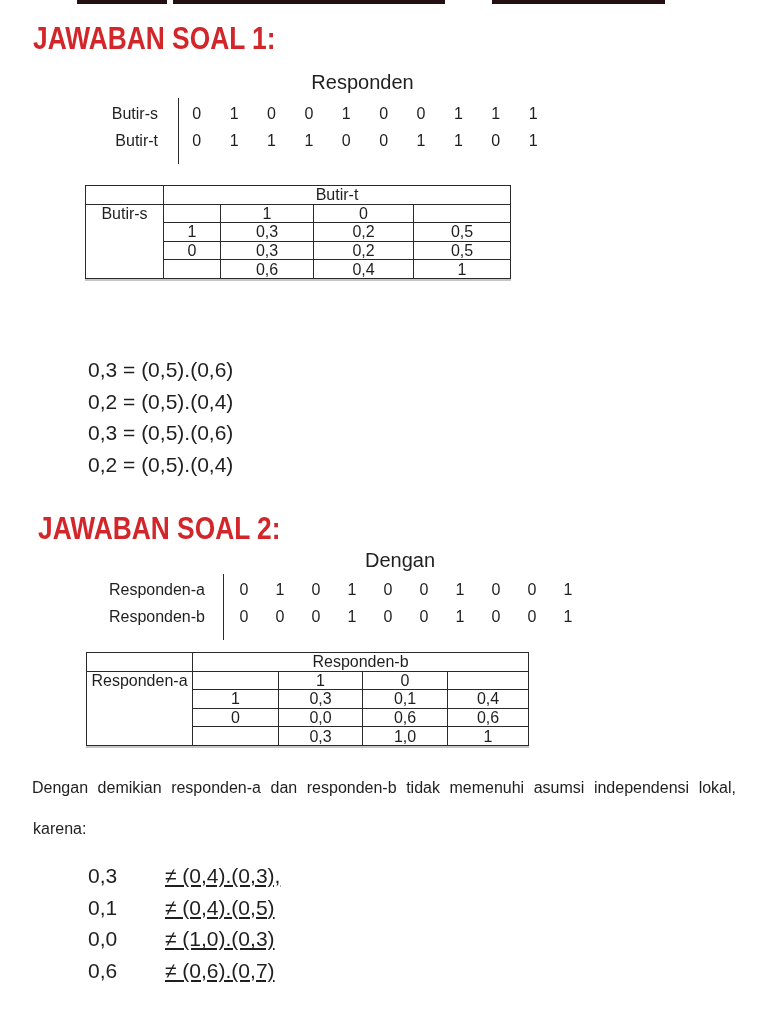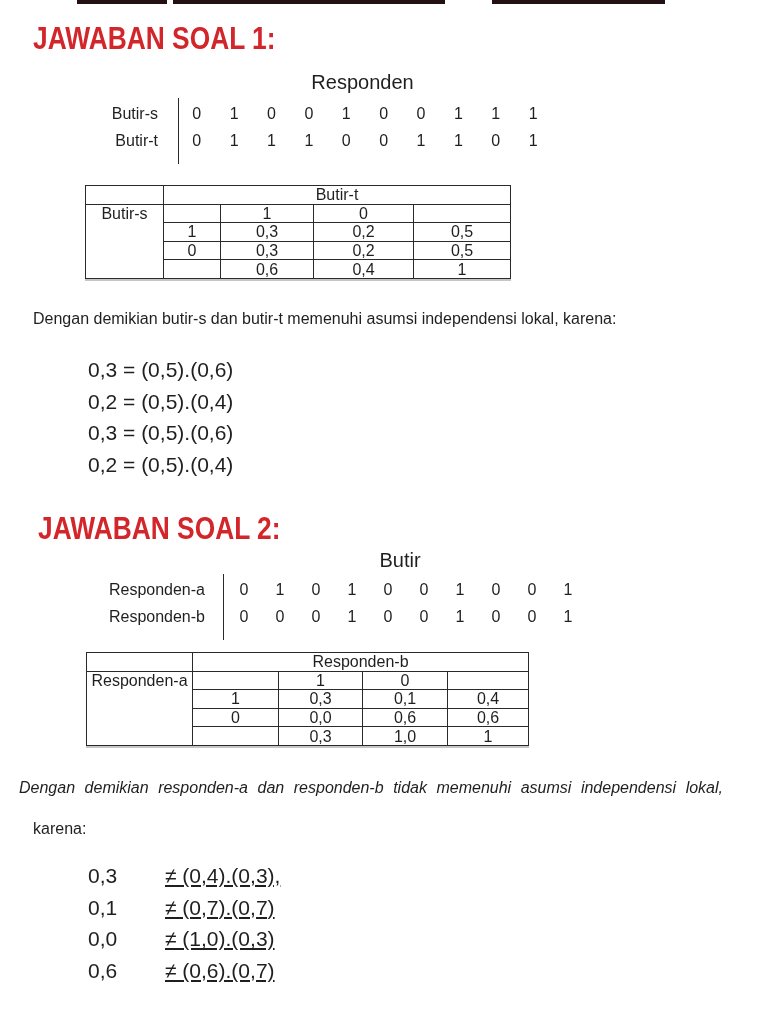--- a/index.html
+++ b/index.html
@@ -157,32 +157,31 @@
       </tr>
       <tr>
         <td></td>
         <td>0,6</td>
         <td>0,4</td>
         <td>1</td>
       </tr>
     </tbody>
   </table>
 
-  <div class="para" style="left:33px; top:309px;">Dengan demikian butir-s dan butir-t memenuhi asumsi independensi lokal, karena:</div>
 
   <div class="eqs" style="left:88px; top:361px;">
     <div class="eq">0,3 = (0,5).(0,6)</div>
     <div class="eq">0,2 = (0,5).(0,4)</div>
     <div class="eq">0,3 = (0,5).(0,6)</div>
     <div class="eq">0,2 = (0,5).(0,4)</div>
   </div>
 
   <div class="heading" style="left:38px; top:512px;">JAWABAN SOAL 2:</div>
 
-  <div class="seq-caption" style="left:320px; top:552px; width:160px;">Butir</div>
+  <div class="seq-caption" style="left:320px; top:552px; width:160px;">Dengan</div>
 
   <div class="seq-body seq2" style="top:576px;">
     <div class="seq-bar"></div>
     <div class="seq-row">
       <div class="seq-label">Responden-a</div>
       <div class="seq-vals">
         <span class="v">0</span>
         <span class="v">1</span>
         <span class="v">0</span>
         <span class="v">1</span>
@@ -245,23 +244,23 @@
       </tr>
       <tr>
         <td></td>
         <td>0,3</td>
         <td>1,0</td>
         <td>1</td>
       </tr>
     </tbody>
   </table>
 
-  <div class="para justified" style="left:19px; top:778px;font-style:italic;">Dengan demikian responden-a dan responden-b tidak memenuhi asumsi independensi lokal,</div>
+  <div class="para justified" style="left:32px; top:778px;">Dengan demikian responden-a dan responden-b tidak memenuhi asumsi independensi lokal,</div>
   <div class="para" style="left:33px; top:819px;">karena:</div>
 
   <div class="eqs" style="left:88px; top:867px;text-decoration:underline;">
     <div class="eq"><span class="lhs">0,3</span><span>≠ (0,4).(0,3),</span></div>
-    <div class="eq"><span class="lhs">0,1</span><span>≠ (0,7).(0,7)</span></div>
+    <div class="eq"><span class="lhs">0,1</span><span>≠ (0,4).(0,5)</span></div>
     <div class="eq"><span class="lhs">0,0</span><span>≠ (1,0).(0,3)</span></div>
     <div class="eq"><span class="lhs">0,6</span><span>≠ (0,6).(0,7)</span></div>
   </div>
 
 </div>
 
 </body></html>

